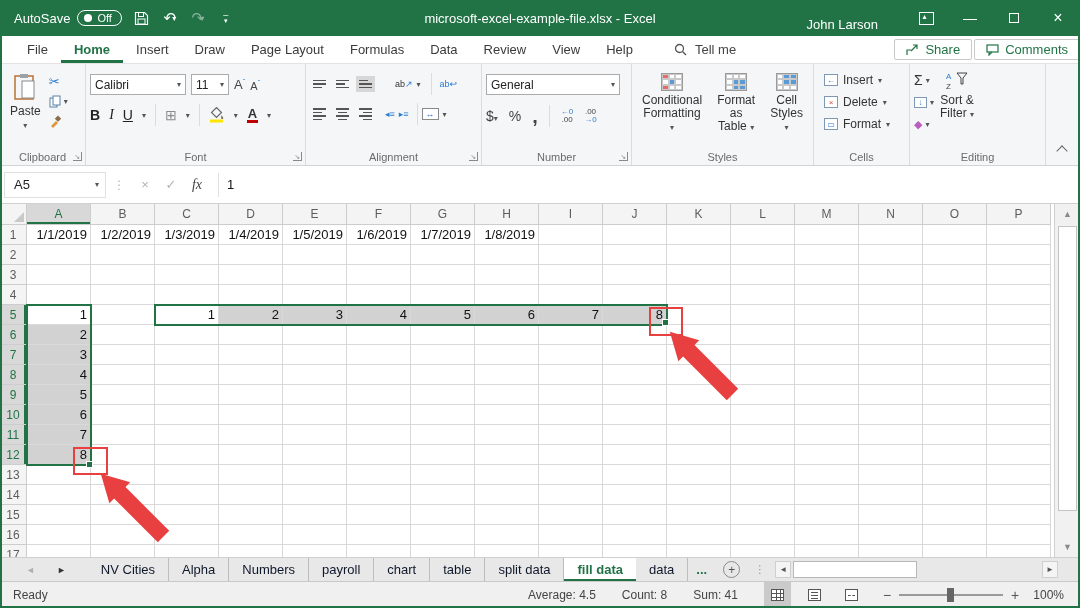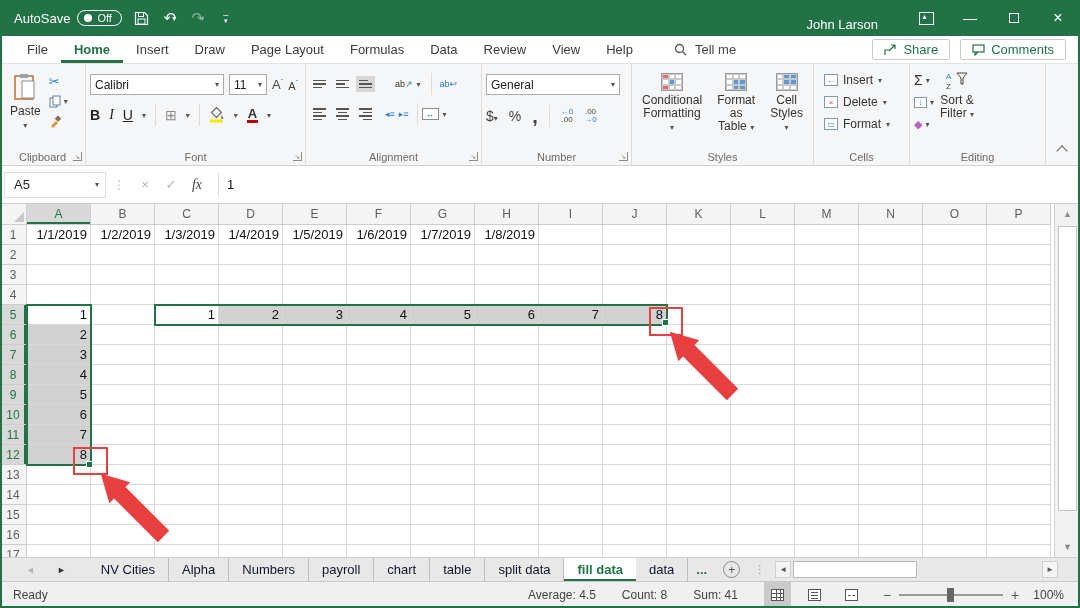--- a/index.html
+++ b/index.html
@@ -22,21 +22,21 @@
   .winbtn { width:44px; height:36px; display:flex; align-items:center; justify-content:center; font-size:14px; }
   .maxbox { width:10px; height:10px; border:1px solid #fff; display:inline-block; }
   .ribdisp { width:15px; height:13px; border:1px solid #fff; position:relative; }
   .ribdisp::after { content:"▴"; position:absolute; left:3px; top:-1px; font-size:8px; }
 
   
   .tabsrow { position:absolute; left:0; top:36px; width:1080px; height:28px; background:#fff; display:flex; align-items:center; border-bottom:1px solid #e3e3e3; }
   .rtab { padding:5px 13px 6px; font-size:13px; color:#3b3b3b; cursor:default; }
   .rtab.active { font-weight:bold; color:#217346; box-shadow:inset 0 -3px 0 var(--brand,#217346); }
   .tellme { display:flex; align-items:center; gap:8px; margin-left:28px; color:#444; }
-  .tab-buttons { margin-left:auto; display:flex; gap:10px; padding-right:14px; }
+  .tab-buttons { margin-left:auto; display:flex; gap:2px; }
   .pillbtn { display:flex; align-items:center; gap:6px; border:1px solid #c9c9c9; border-radius:2px; padding:2px 11px; color:var(--brand,#217346); font-size:13px; background:#fff; }
 
   
   .ribbon { position:absolute; left:0; top:64px; width:1080px; height:102px; background:#f5f6f7; border-bottom:1px solid #d4d4d4; display:flex; }
   .rgroup { position:relative; border-right:1px solid #dcdcdc; padding:5px 4px 16px; display:flex; }
   .glabel { position:absolute; left:0; right:0; bottom:2px; text-align:center; font-size:11px; color:#6b6b6b; }
   .launcher { position:absolute; right:3px; bottom:4px; width:9px; height:9px; border-right:1px solid #8a8a8a; border-bottom:1px solid #8a8a8a; }
   .launcher::after { content:"↘"; position:absolute; right:1px; bottom:-1px; font-size:7px; color:#8a8a8a; }
   .bigbtn { display:flex; flex-direction:column; align-items:center; justify-content:flex-start; gap:3px; padding:4px 6px; font-size:12px; color:#333; }
   .car { font-size:8px; color:#555; }
@@ -147,20 +147,21 @@
         <svg width="15" height="15" viewBox="0 0 15 15">
             <path d="M1.5 1.5 h9 l3 3 v9 h-12 z" fill="none" stroke="#fff" stroke-width="1.2"></path>
             <rect x="4" y="8" width="7" height="5" fill="none" stroke="#fff"></rect>
             <rect x="4.5" y="1.5" width="5" height="4" fill="none" stroke="#fff"></rect>
           </svg>
       </span>
       <span class="qat-icon">↶<span class="qat-caret">▾</span></span>
       <span class="qat-icon dim">↷<span class="qat-caret">▾</span></span>
       <span class="qat-icon" style="flex-direction:column; line-height:5px; font-size:9px;">–<span style="font-size:7px;">▾</span></span>
     </div>
+    <div class="tb-title">microsoft-excel-example-file.xlsx  -  Excel</div>
     <div class="tb-right">
       <span class="tb-user">John Larson</span>
       <span class="winbtn">
           <span class="ribdisp"></span>
         </span>
       <span class="winbtn">—</span>
       <span class="winbtn">
           <span class="maxbox"></span>
         </span>
       <span class="winbtn" style="font-size:16px;">×</span>
@@ -232,21 +233,21 @@
               <rect x="6.5" y="1.5" width="4.5" height="4.5" transform="rotate(45 9 4)" fill="#8a6d4b"></rect>
             </svg>
         </span>
       </div>
       <div class="glabel"><span>Clipboard</span></div>
       <span class="launcher"></span>
     </div>
 
     <div class="rgroup" style="width:220px; flex-direction:column;">
       <div class="fontrow" style="margin-top:5px;">
-        <div class="combo" style="width:134px;">
+        <div class="combo" style="width:96px;">
             <span>Calibri</span>
             <span class="car">▾</span>
           </div>
         <div class="combo" style="width:38px;">
             <span>11</span>
             <span class="car">▾</span>
           </div>
         <span style="font-size:13px; color:#444;">A<sup style="color:#2b7cd3; font-size:8px;">ˆ</sup></span>
         <span style="font-size:11px; color:#444;">A<sup style="color:#2b7cd3; font-size:8px;">ˇ</sup></span>
       </div>

